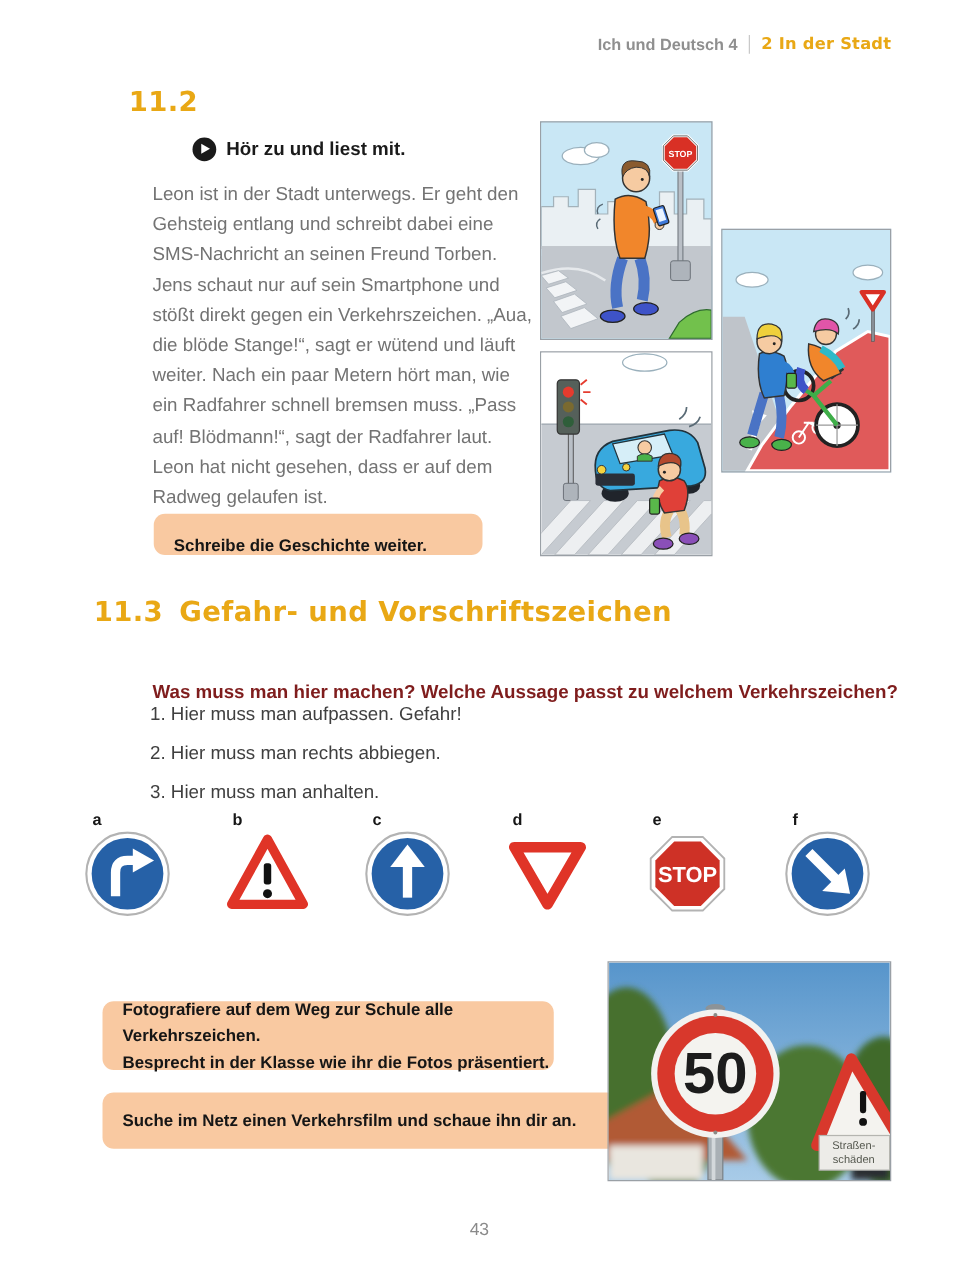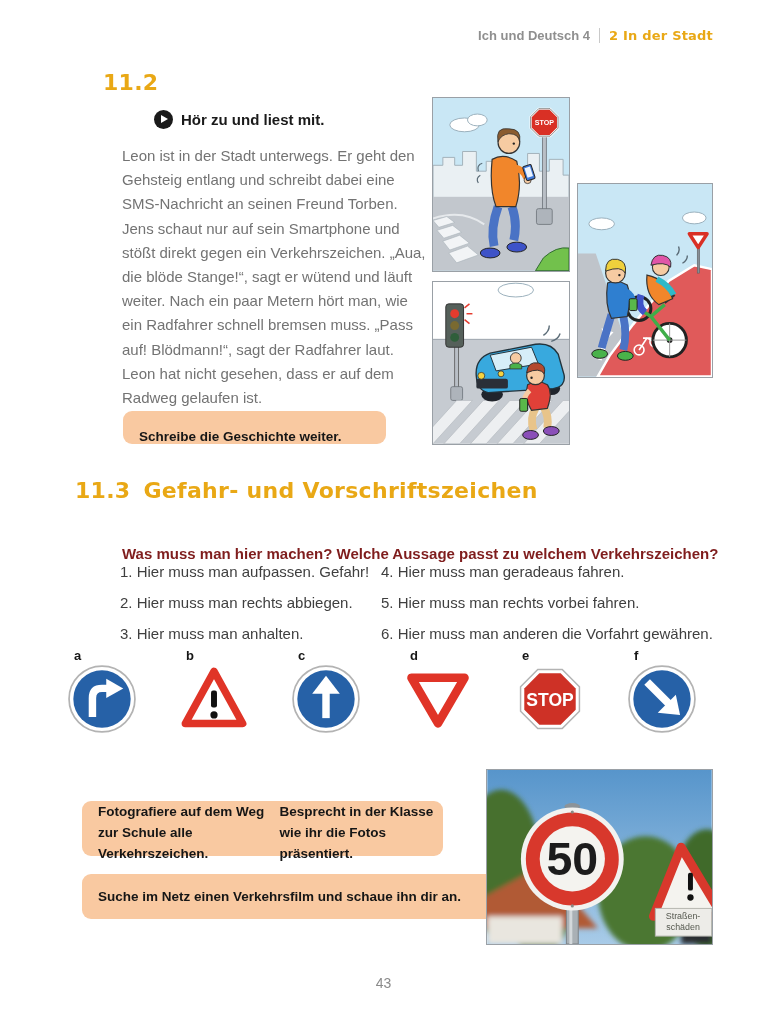--- a/index.html
+++ b/index.html
@@ -23,21 +23,21 @@
   .play-ic::after{content:"";position:absolute;left:7px;top:5px;border-style:solid;
       border-width:4.5px 0 4.5px 7px;border-color:transparent transparent transparent #fff;}
   #listen .lbl{font-size:15px;font-weight:700;color:#1a1a1a;}
 
   
   #story{top:144px;left:122px;width:308px;font-size:15px;line-height:24.2px;color:#737373;}
 
   
   .task{background:#f9c9a1;border-radius:9px;color:#161616;font-weight:700;}
   #task1{top:411px;left:123px;width:263px;height:33px;font-size:13.5px;display:flex;align-items:flex-end;padding-left:16px;box-sizing:border-box;}
-  #task2{top:801px;left:82px;width:361px;height:55px;font-size:13.5px;line-height:21px;display:flex;flex-direction:row;justify-content:center;padding-left:16px;box-sizing:border-box;}
+  #task2{top:801px;left:82px;width:361px;height:55px;font-size:13.5px;line-height:21px;display:flex;flex-direction:column;justify-content:center;padding-left:16px;box-sizing:border-box;}
   #task3{top:874px;left:82px;width:422px;height:45px;font-size:13.5px;display:flex;align-items:center;padding-left:16px;box-sizing:border-box;}
 
   
   #question{top:545px;left:122px;font-size:15px;font-weight:700;color:#7f1d1d;}
   .stmts{top:556px;font-size:15px;color:#3f3f3f;}
   .stmts div{height:31px;line-height:31px;}
   #stmtsL{left:120px;}
   #stmtsR{left:381px;}
 
   
@@ -85,25 +85,20 @@
     <span>11.3</span>
     <span>Gefahr- und Vorschriftszeichen</span>
   </div>
 
   <div id="question" class="abs">Was muss man hier machen? Welche Aussage passt zu welchem Verkehrszeichen?</div>
 
   <div id="stmtsL" class="abs stmts">
     <div>1. Hier muss man aufpassen. Gefahr!</div>
     <div>2. Hier muss man rechts abbiegen.</div>
     <div>3. Hier muss man anhalten.</div>
-  </div>
-  <div id="stmtsR" class="abs stmts">
-    <div>4. Hier muss man geradeaus fahren.</div>
-    <div>5. Hier muss man rechts vorbei fahren.</div>
-    <div>6. Hier muss man anderen die Vorfahrt gewähren.</div>
   </div>
 
   <div class="abs signbox" style="left:68px;">
     <div class="sign-letter">a</div>
     <svg width="68" height="68" viewBox="0 0 64 64">
       <circle cx="32" cy="32" r="31" fill="#ffffff" stroke="#b3b3b3" stroke-width="1.6"></circle>
       <circle cx="32" cy="32" r="27" fill="#2661a7"></circle>
       <path d="M23 49 L23 31 Q23 22 32 22 L38 22" stroke="#ffffff" stroke-width="7" fill="none"></path>
       <polygon points="36,13 52,22 36,31" fill="#ffffff"></polygon>
     </svg>

